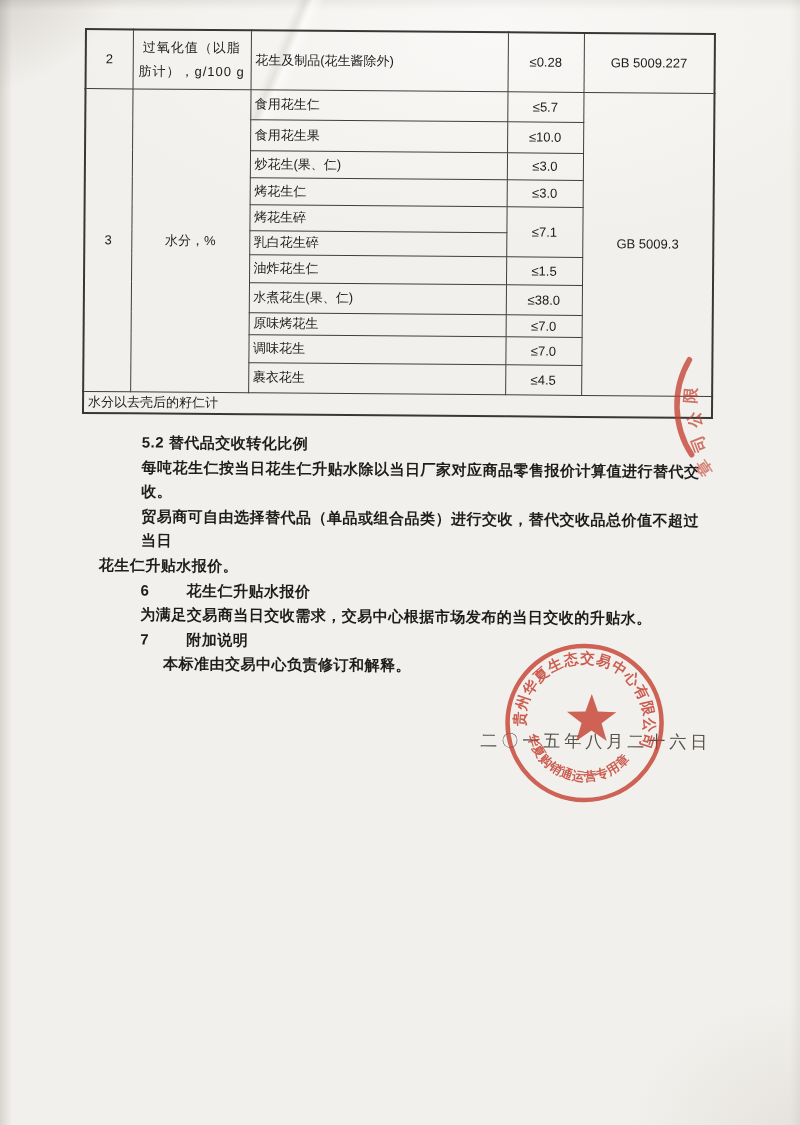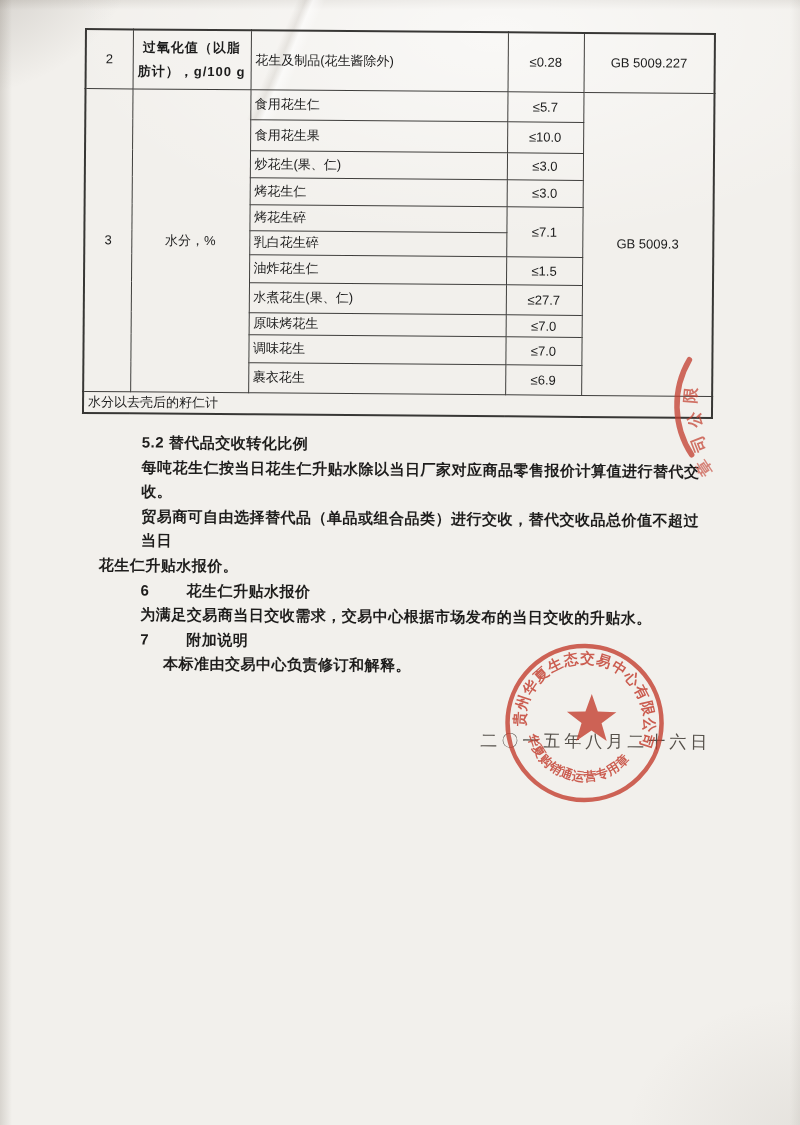--- a/index.html
+++ b/index.html
@@ -30,21 +30,21 @@
   }
   table.spec td{
     border:1px solid #3f3e3c;
     padding:1px 4px;
     vertical-align:middle;
     overflow:hidden;
   }
   table.spec{border:2px solid #383735;}
   td.c{text-align:center;}
   td.p{text-align:left;padding-left:9px;}
-  td.item{line-height:24px;letter-spacing:1px;padding:1px 7px;font-weight:bold;}
+  td.item{line-height:24px;letter-spacing:1px;padding:1px 7px;}
   td.fn{text-align:left;padding-left:33px;font-size:13px;}
 
   
   .bodytext{
     position:absolute;left:103px;top:430px;width:614px;
     font-size:15px;line-height:24.6px;font-weight:600;color:#1e1d1c;
     letter-spacing:.5px;
   }
   .bodytext .ml1{margin-left:42px;}
   .bodytext .ml2{margin-left:65px;}
@@ -107,33 +107,33 @@
     </tr>
     <tr style="height:24px">
       <td class="p">乳白花生碎</td>
     </tr>
     <tr style="height:28px">
       <td class="p">油炸花生仁</td>
       <td class="c">≤1.5</td>
     </tr>
     <tr style="height:30px">
       <td class="p">水煮花生(果、仁)</td>
-      <td class="c">≤27.7</td>
+      <td class="c">≤38.0</td>
     </tr>
     <tr style="height:22px">
       <td class="p">原味烤花生</td>
       <td class="c">≤7.0</td>
     </tr>
     <tr style="height:28px">
       <td class="p">调味花生</td>
       <td class="c">≤7.0</td>
     </tr>
     <tr style="height:30px">
       <td class="p">裹衣花生</td>
-      <td class="c">≤6.9</td>
+      <td class="c">≤4.5</td>
     </tr>
     <tr style="height:22px">
       <td class="fn" colspan="5">水分以去壳后的籽仁计</td>
     </tr>
   </tbody>
     </table>
 
   <div class="bodytext">
     <div class="ml1">5.2 替代品交收转化比例</div>
     <div class="ml1">每吨花生仁按当日花生仁升贴水除以当日厂家对应商品零售报价计算值进行替代交收。</div>

